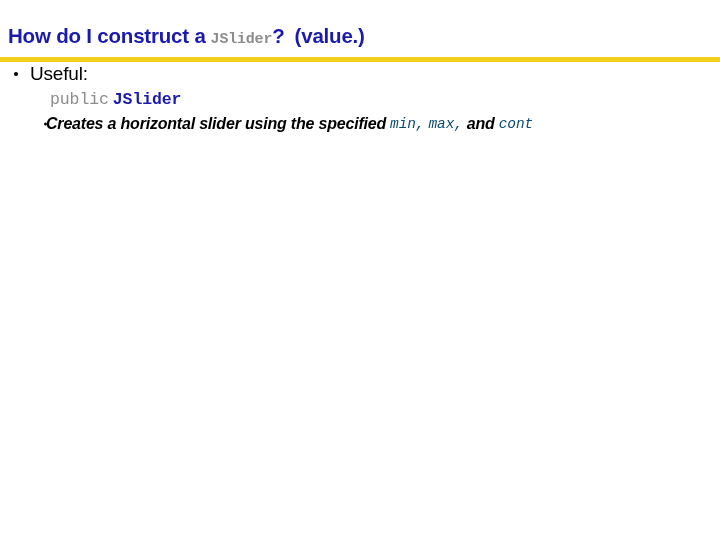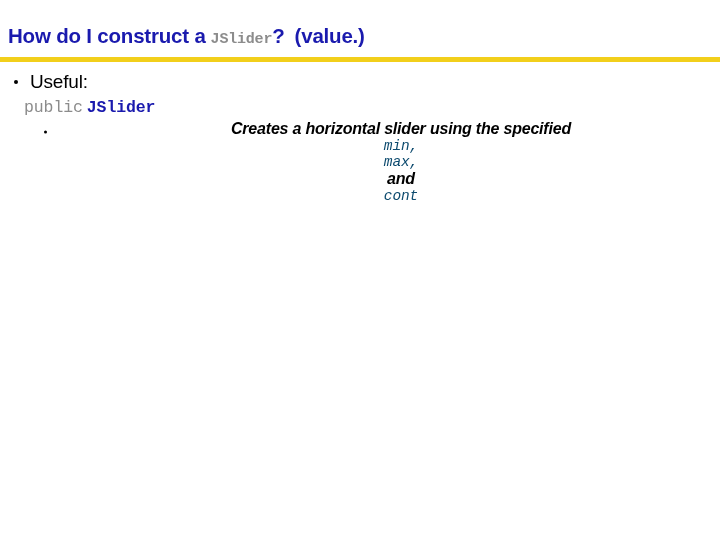--- a/index.html
+++ b/index.html
@@ -59,21 +59,21 @@
     top: 57px;
     width: 720px;
     height: 5px;
     background: #f2cf1b;
   }
 
   
   .body-area {
     position: absolute;
     left: 0;
-    top: 68px;
+    top: 60px;
     width: 720px;
   }
 
   .lvl1 {
     position: relative;
     padding-left: 30px;
     height: 27px;
     display: flex;
     align-items: center;
     white-space: nowrap;
@@ -95,44 +95,44 @@
     letter-spacing: -0.2px;
   }
 
   
   .code-line {
     padding-left: 24px;
     height: 25px;
     display: flex;
     align-items: center;
     white-space: nowrap;
+    margin-left: 26px;
   }
   .mono {
     font-family: "Liberation Mono", "DejaVu Sans Mono", monospace;
     font-size: 16.5px;
     color: #8c8c8c;
     letter-spacing: -0.1px;
   }
   .mono-b {
     font-family: "Liberation Mono", "DejaVu Sans Mono", monospace;
     font-size: 16.5px;
     font-weight: bold;
     color: #1a1aae;
     letter-spacing: -0.1px;
   }
 
   
   .lvl2 {
     position: relative;
-    padding-left: 82px;
+    padding-left: 46px;
     height: 24px;
     display: flex;
     align-items: center;
     white-space: nowrap;
-    flex-direction: column;
   }
   .lvl2 .bullet2 {
     position: absolute;
     left: 44px;
     top: 50%;
     transform: translateY(-50%);
     width: 3px;
     height: 3px;
     border-radius: 50%;
     background: #000000;

